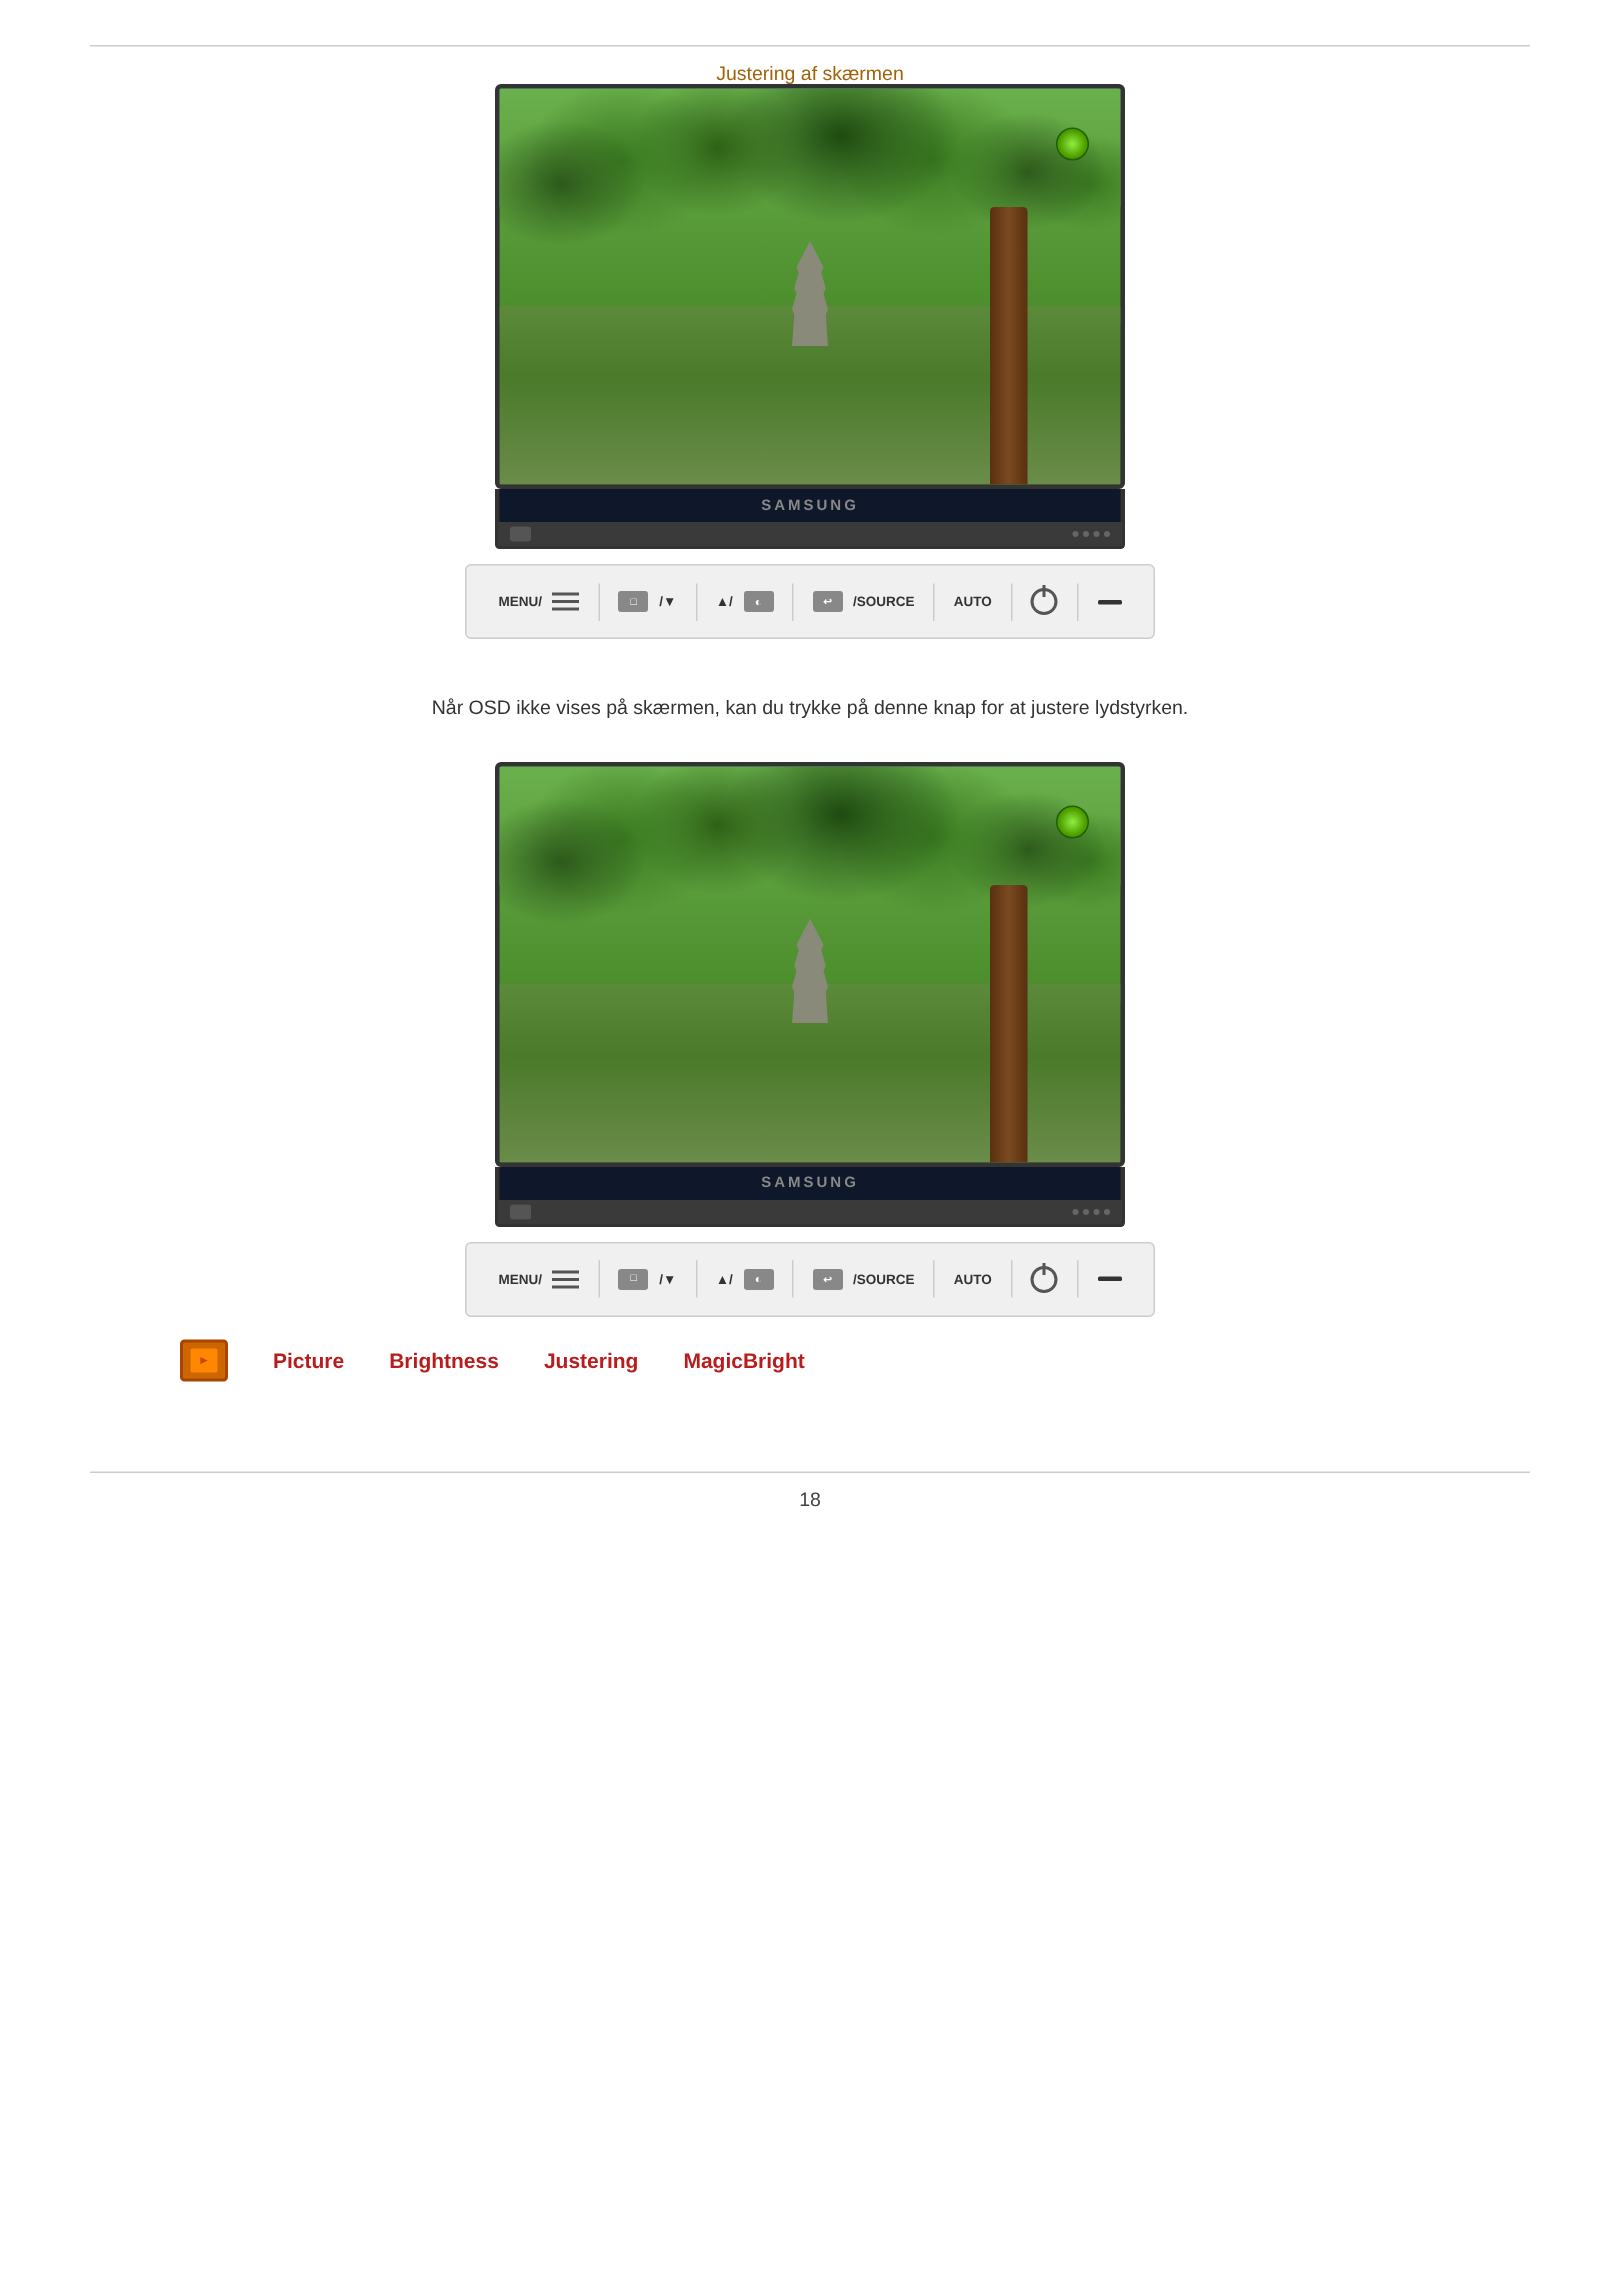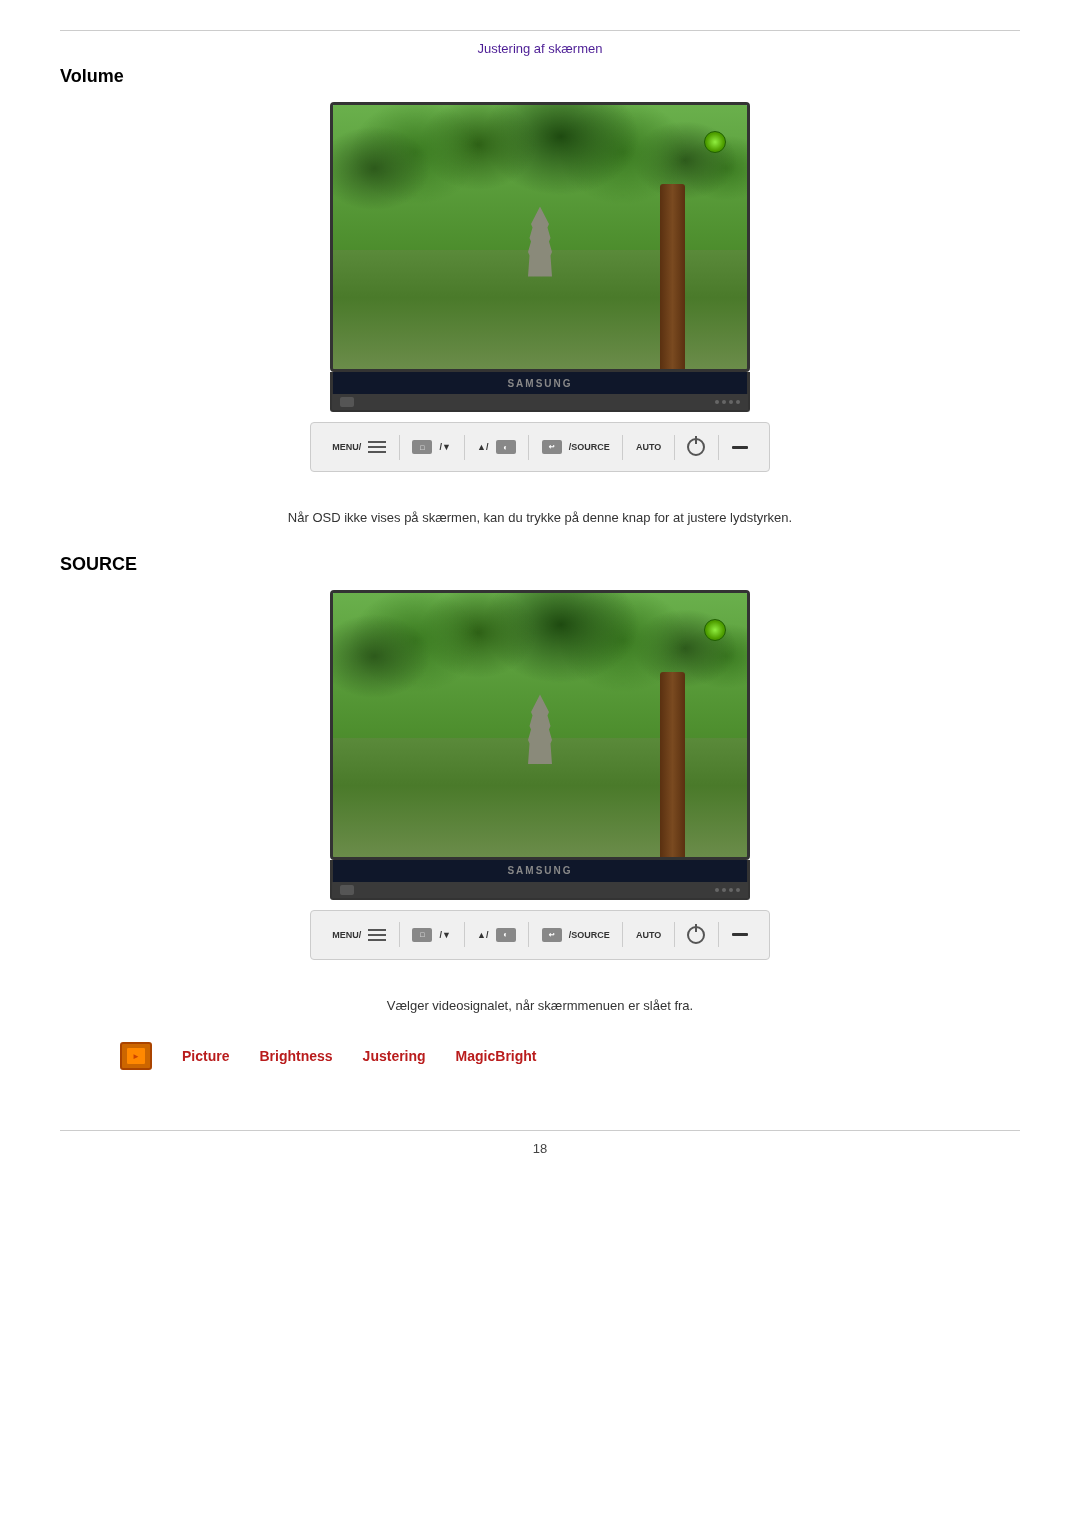--- a/index.html
+++ b/index.html
@@ -25,21 +25,21 @@
       border: none;
       border-top: 1px solid #cccccc;
       margin: 0 60px;
       margin-top: 30px;
     }
 
     
     .page-header {
       text-align: center;
       font-size: 13px;
-      color: #4c1d95;
+      color: #a16207;
       margin-top: 10px;
     }
 
     
     .content {
       padding: 0 60px;
     }
 
     
     .section-title {
@@ -345,21 +345,20 @@
 
   <hr class="top-rule">
 
   <div class="page-header">
     <span>Justering af skærmen</span>
   </div>
 
   <div class="content">
 
     <div>
-      <div class="section-title">Volume</div>
 
       <div class="monitor-container">
         <div class="monitor-wrapper">
 
           <div class="monitor-screen">
             <div class="garden-scene">
               <div class="foliage-top"></div>
               <div class="ground-area"></div>
               <div class="pagoda">
                 <div class="pagoda-body"></div>
@@ -416,21 +415,20 @@
             <div class="ctrl-divider"></div>
             <div class="ctrl-minus"></div>
           </div>
         </div>
       </div>
 
       <div class="body-text">Når OSD ikke vises på skærmen, kan du trykke på denne knap for at justere lydstyrken.</div>
     </div>
 
     <div>
-      <div class="section-title">SOURCE</div>
 
       <div class="monitor-container">
         <div class="monitor-wrapper">
 
           <div class="monitor-screen">
             <div class="garden-scene">
               <div class="foliage-top"></div>
               <div class="ground-area"></div>
               <div class="pagoda">
                 <div class="pagoda-body"></div>
@@ -483,21 +481,20 @@
               <span>AUTO</span>
             </div>
             <div class="ctrl-divider"></div>
             <div class="ctrl-power"></div>
             <div class="ctrl-divider"></div>
             <div class="ctrl-minus"></div>
           </div>
         </div>
       </div>
 
-      <div class="body-text">Vælger videosignalet, når skærmmenuen er slået fra.</div>
     </div>
 
     <div>
 
       <div class="osd-row">
 
         <div class="osd-icon">
           <div class="osd-icon-inner"></div>
         </div>
 

